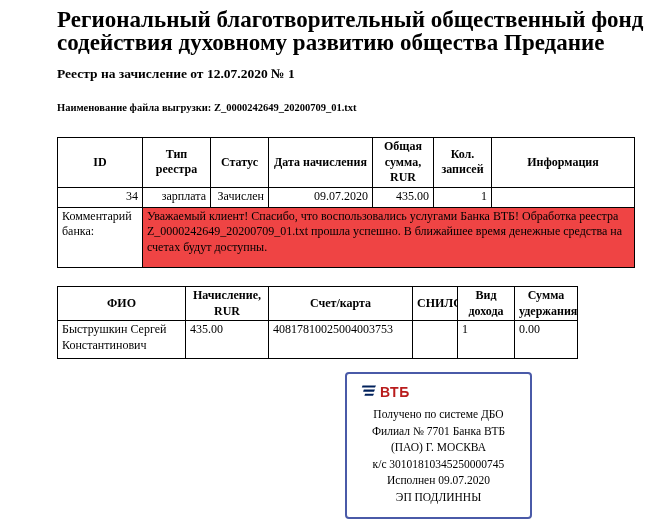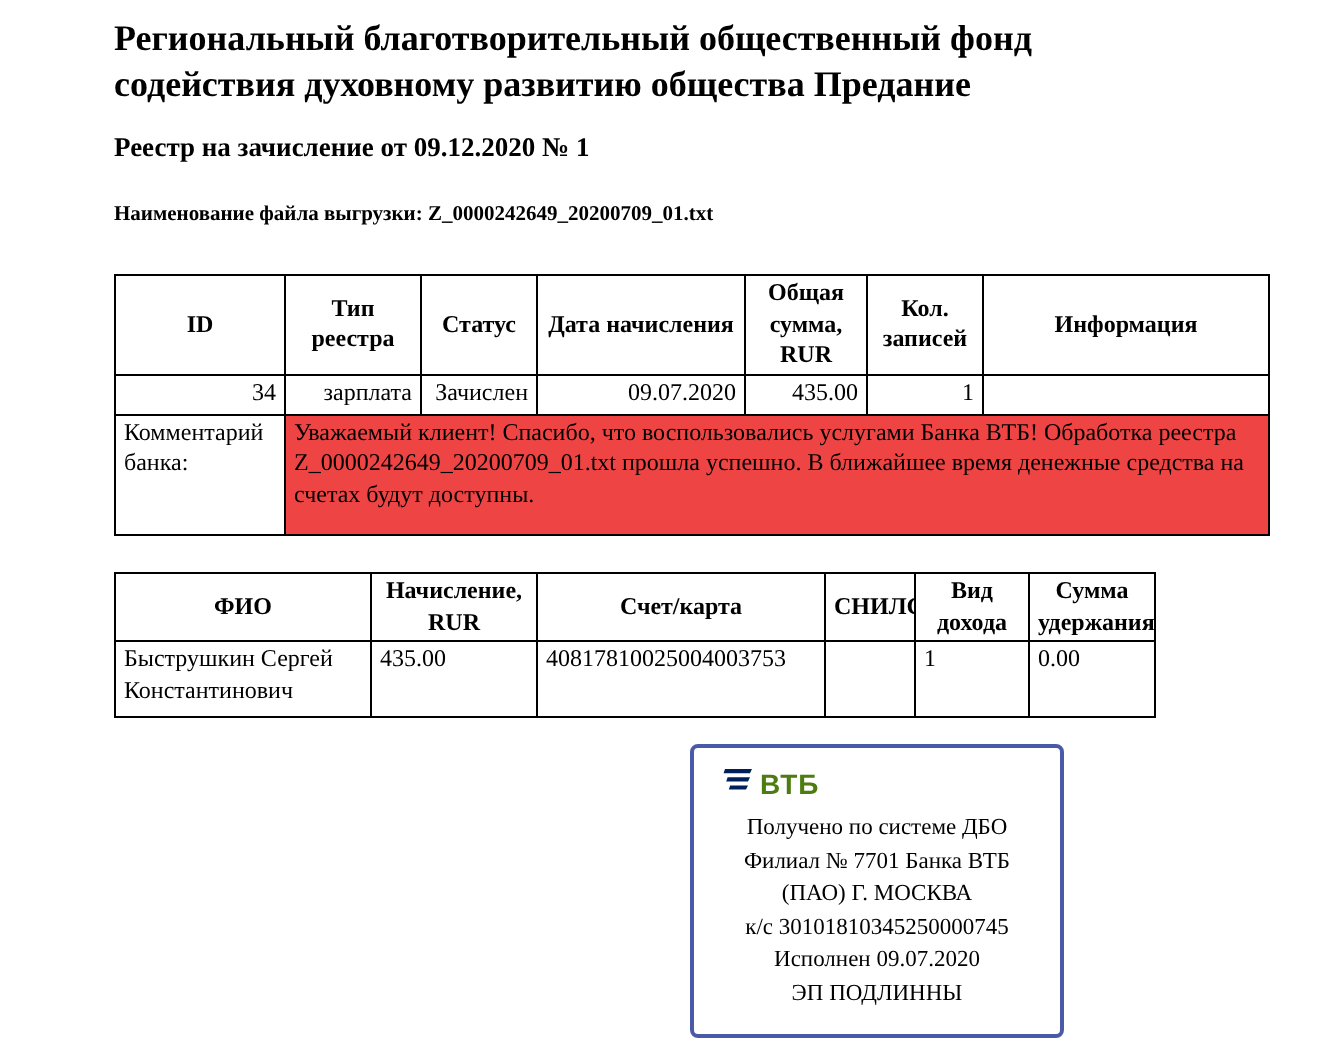--- a/index.html
+++ b/index.html
@@ -10,21 +10,21 @@
     height: 531px;
     background: #ffffff;
     font-family: "Liberation Serif", "DejaVu Serif", serif;
     color: #000000;
     overflow: hidden;
   }
   .doc-title {
     position: absolute;
     left: 57px;
     top: 8px;
-    font-size: 18px;
+    font-size: 23px;
     font-weight: bold;
     line-height: 23px;
     white-space: nowrap;
     font-family: Liberation Serif, serif;
   }
   .doc-subtitle {
     position: absolute;
     left: 57px;
     top: 66px;
     font-size: 13.5px;
@@ -90,40 +90,40 @@
   .stamp-logo-row {
     display: flex;
     align-items: center;
     gap: 4px;
     margin: 9px 0 5px 14px;
   }
   .stamp-bank-name {
     font-family: "Liberation Sans", sans-serif;
     font-weight: bold;
     font-size: 14px;
-    color: #4d7c0f;
+    color: #b91c1c;
     letter-spacing: 0.5px;
   }
   .stamp-lines {
     text-align: center;
     font-size: 11.5px;
     line-height: 16.5px;
   }
 </style>
 </head>
 <body>
 
 <div class="page">
 
   <div class="doc-title">
     <div>Региональный благотворительный общественный фонд</div>
     <div>содействия духовному развитию общества Предание</div>
   </div>
 
-  <div class="doc-subtitle">Реестр на зачисление от 09.12.2020 № 1</div>
+  <div class="doc-subtitle">Реестр на зачисление от 12.07.2020 № 1</div>
 
   <div class="file-line">Наименование файла выгрузки: Z_0000242649_20200709_01.txt</div>
 
   <table class="registry-table">
     <colgroup>
       <col style="width:85px">
         <col style="width:68px">
         <col style="width:58px">
       <col style="width:104px">
         <col style="width:61px">

